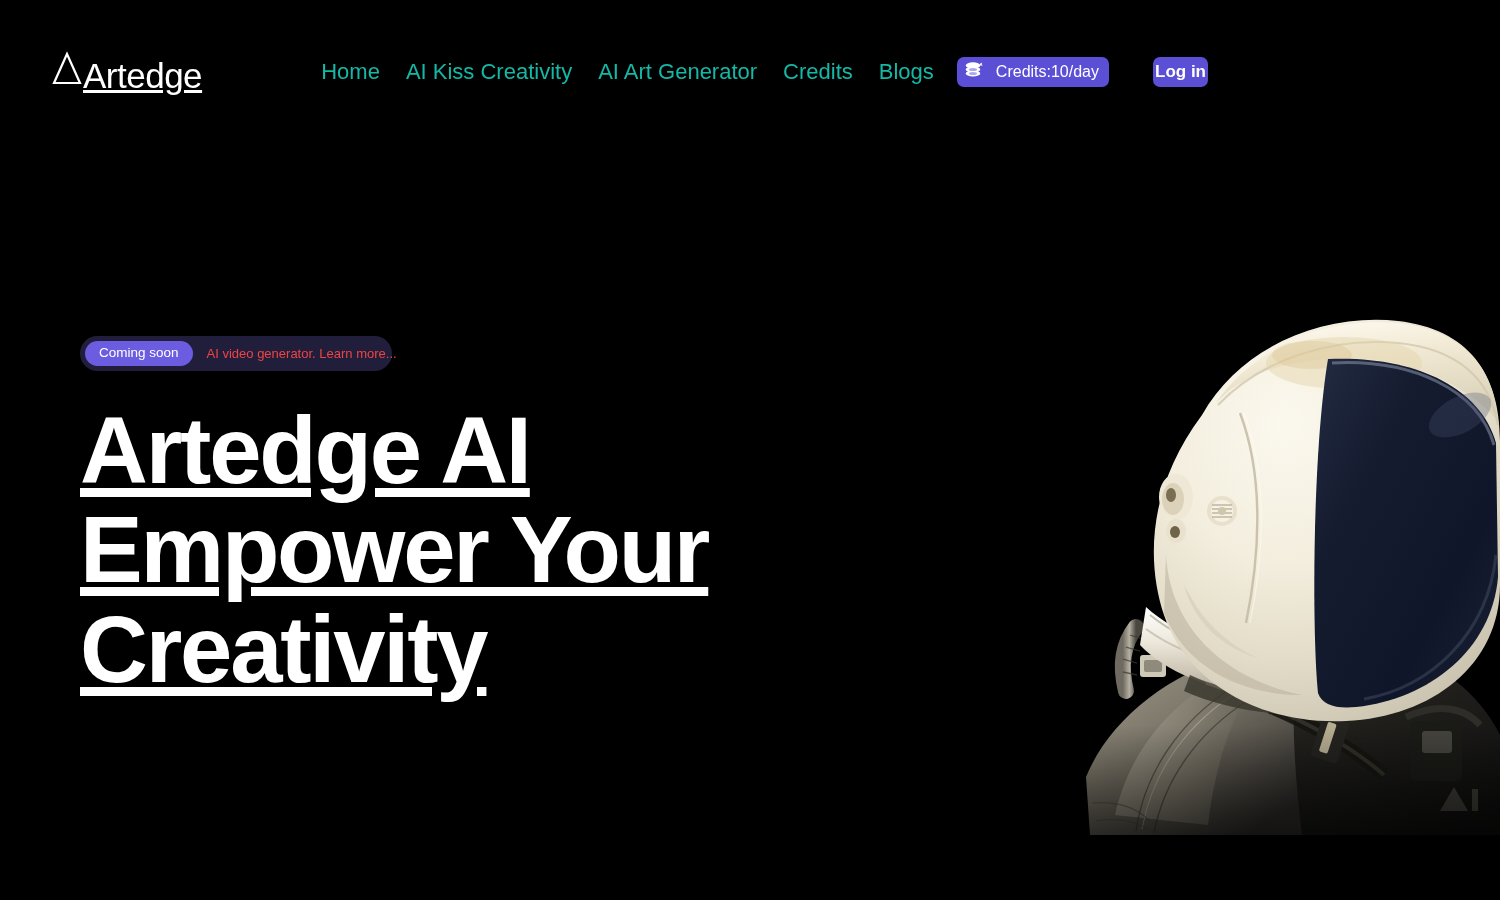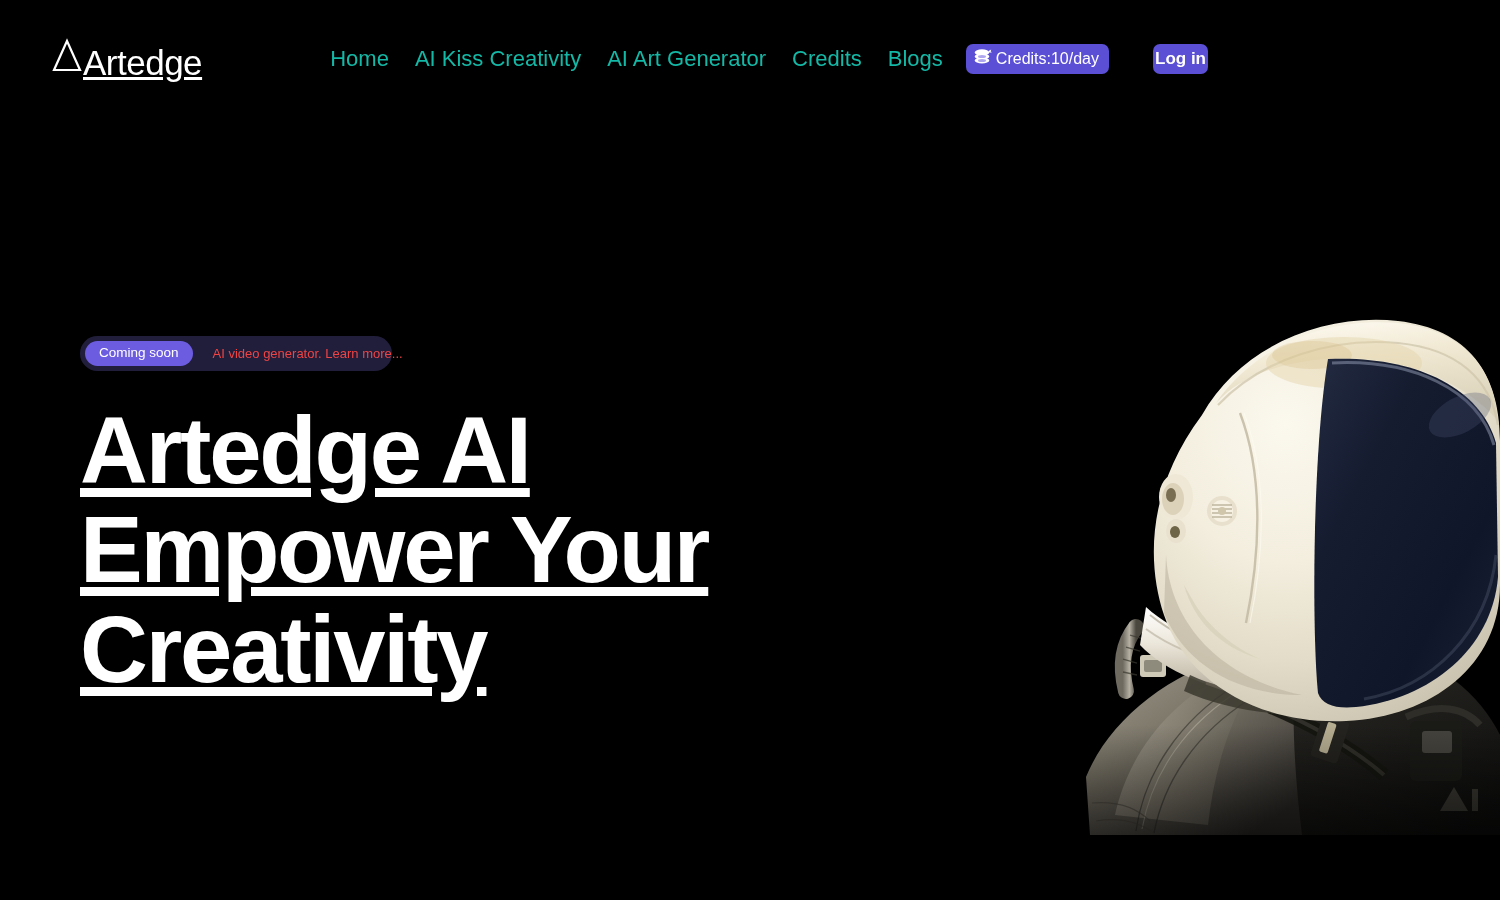--- a/index.html
+++ b/index.html
@@ -15,21 +15,21 @@
   
   .hero-image-wrap{
     position:absolute; left:940px; top:255px;
     width:560px; height:580px;
     overflow:hidden;
   }
   .astro-svg{ display:block; width:560px; height:580px; }
 
   
   .header{
-    position:absolute; left:0; top:3px; width:1268px; height:112px;
+    position:absolute; left:0; top:16px; width:1268px; height:112px;
     display:flex; align-items:center; z-index:20;
   }
   .logo{
     position:absolute; left:52px; top:34px;
     display:flex; align-items:baseline;
     color:#fff;
     user-select:none;
   }
   .logo-mark{ display:block; }
   .logo-text{
@@ -39,42 +39,42 @@
   .nav{
     position:absolute; right:60px; top:0; height:112px;
     display:flex; align-items:center; gap:0;
   }
   .nav-link{
     color:#14b8a6; font-size:22px; font-weight:400;
     text-decoration:none; padding:0 13px; white-space:nowrap;
     line-height:1;
   }
   .credits-badge{
-    display:flex; align-items:center; gap:3px;
+    display:flex; align-items:center; gap:12px;
     background:#5B4FD6; color:#ffffff;
     border-radius:7px; padding:4px 10px 5px 8px;
     font-size:16px; margin-left:10px; white-space:nowrap;
   }
   .coin-icon{ display:block; flex:0 0 auto; }
   .login-btn{
     background:#5B4FD6; color:#ffffff;
     border:none; border-radius:7px;
     font-family:"Liberation Sans", sans-serif;
     font-size:17px; font-weight:700;
     padding:5px 2px 6px; margin-left:44px;
     cursor:pointer; white-space:nowrap; line-height:1.15;
   }
 
   
   .hero{ position:absolute; left:80px; top:336px; z-index:10; }
 
   .announce{
     display:inline-flex; align-items:center;
     background:#211E3C; border-radius:999px;
-    padding:5px 18px 5px 5px; gap:20px;
+    padding:5px 18px 5px 5px; gap:14px;
     cursor:pointer; width:312px;
   }
   .announce-pill{
     background:#6C5CE0; color:#ffffff;
     border-radius:999px; padding:5px 14px 6px;
     font-size:13.5px; line-height:1; white-space:nowrap;
   }
   .announce-text{
     color:#ef4444; font-size:13px; line-height:1; white-space:nowrap;
   }

